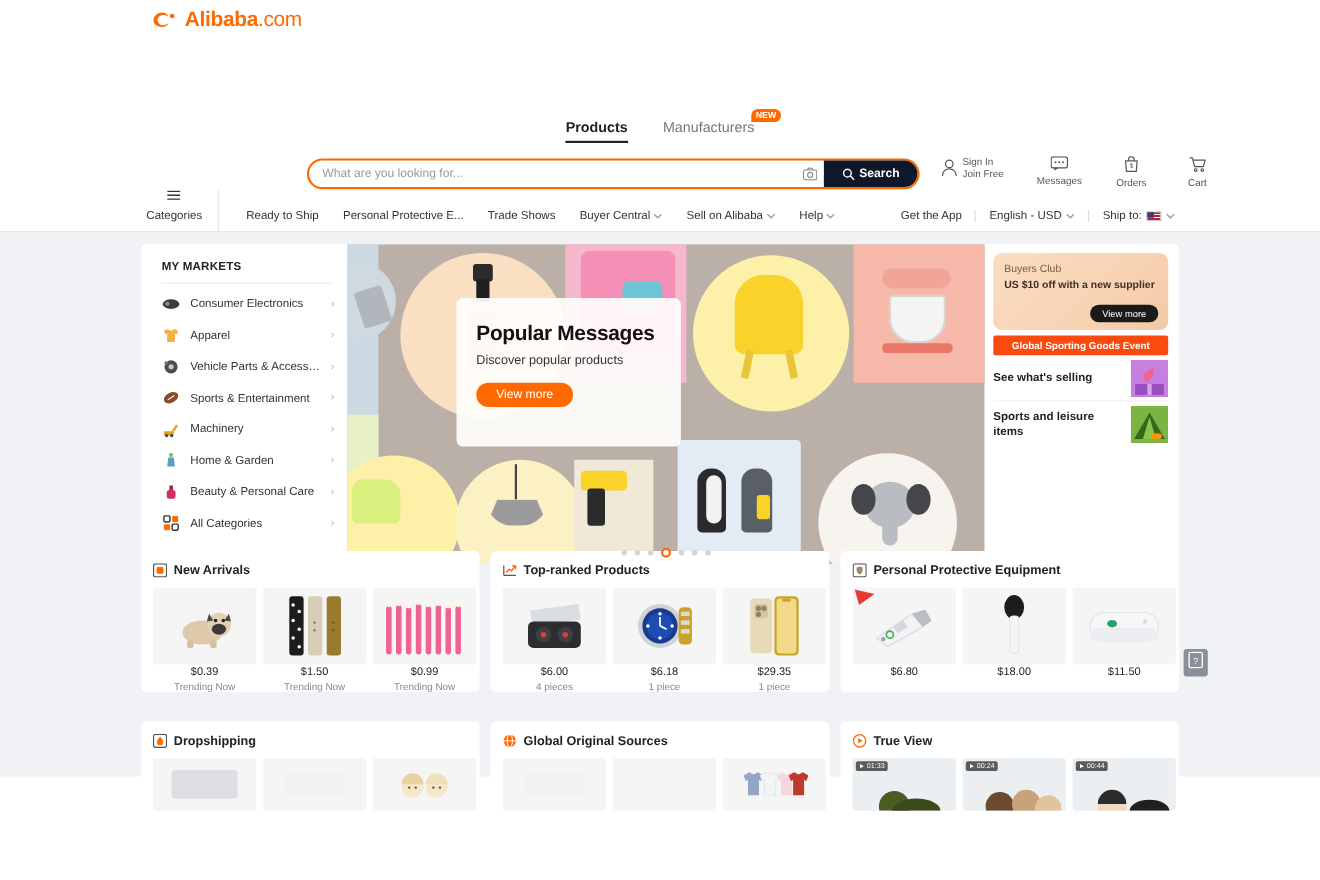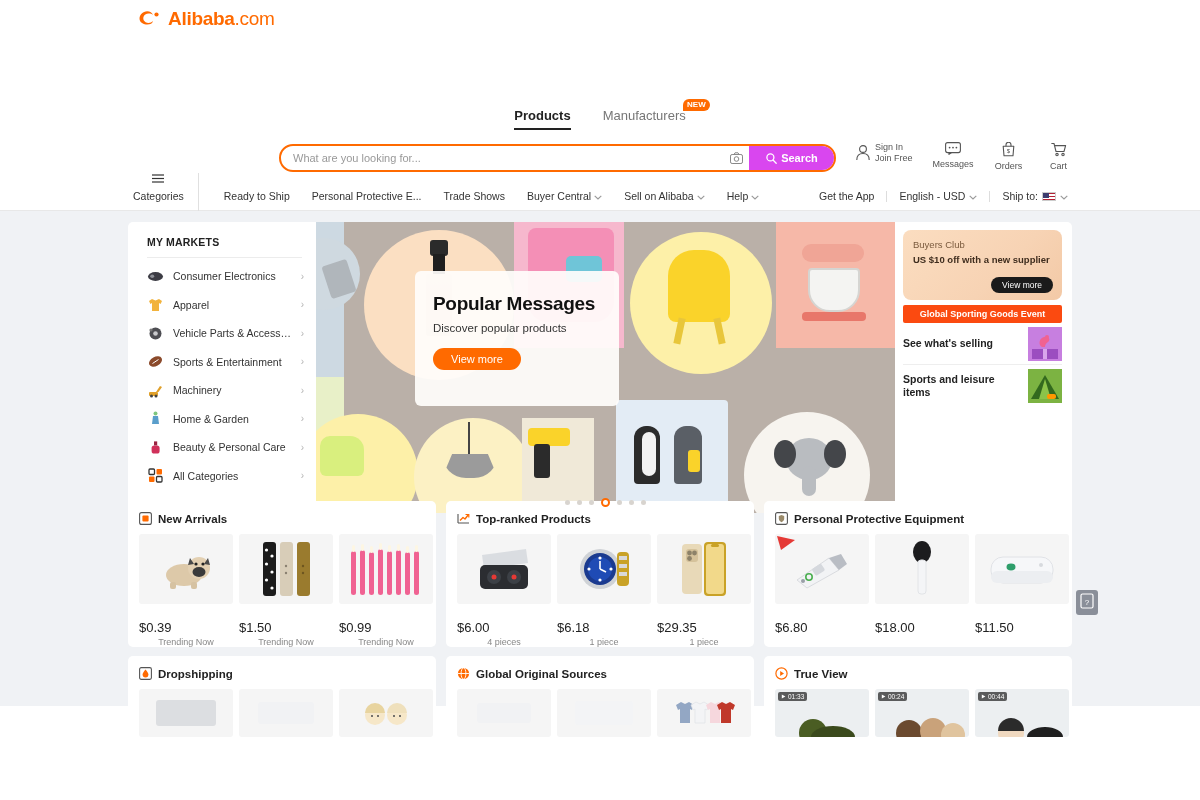--- a/index.html
+++ b/index.html
@@ -56,28 +56,28 @@
     flex: 1; border: none; outline: none; background: transparent;
     font-size: 11px; color: #333; padding-left: 12px;
     font-family: "Liberation Sans", sans-serif;
   }
   .search-input::placeholder { color: #999; }
   .cam-btn {
     width: 26px; height: 24px; display: flex; align-items: center;
     justify-content: center; cursor: pointer; flex: none;
   }
   .search-btn {
-    width: 86px; height: 28px; background: #d946ef; color: #fff;
+    width: 86px; height: 28px; background: #0f172a; color: #fff;
     display: flex; align-items: center; justify-content: center; gap: 4px;
     font-size: 11px; font-weight: bold; cursor: pointer; flex: none;
     border-radius: 0 14px 14px 0; margin-right: -1px;
   }
   .hdr-actions {
     position: absolute; left: 855px; top: 142px;
-    display: flex; align-items: flex-start; gap: 20px;
+    display: flex; align-items: flex-start; gap: 30px;
   }
   .hdr-item {
     display: flex; flex-direction: column; align-items: center;
     font-size: 9px; color: #555; cursor: pointer; gap: 2px; min-width: 30px;
   }
   .signin {
     flex-direction: row; align-items: center; gap: 4px; min-width: 0;
   }
   .signin .lines { display: flex; flex-direction: column; line-height: 11px; }
   
@@ -212,21 +212,21 @@
     font-weight: bold; color: #222; margin-bottom: 9px;
   }
   .card-ico { width: 13px; height: 13px; flex: none; }
   .prods { display: flex; gap: 6px; }
   .prod { width: 94px; cursor: pointer; }
   .prod-img {
     width: 94px; height: 70px; background: #f5f5f5; border-radius: 3px;
     display: flex; align-items: center; justify-content: center;
     position: relative; overflow: hidden;
   }
-  .prod-price { font-size: 13px; color: #222; text-align: left; margin-top: 16px; }
+  .prod-price { font-size: 10px; color: #222; text-align: center; margin-top: 2px; }
   .prod-sub { font-size: 9px; color: #888; text-align: center; margin-top: 2px; }
   .row2 .prod-img { height: 48px; }
   .vbadge {
     position: absolute; left: 3px; top: 3px; background: rgba(0,0,0,0.62);
     color: #fff; font-size: 6.5px; padding: 1px 3px; border-radius: 2px;
     display: flex; align-items: center; gap: 2px;
   }
   .fab {
     position: absolute; left: 1076px; top: 590px; width: 22px; height: 25px;
     background: #8a8f99; border-radius: 3px; display: flex; align-items: center;

